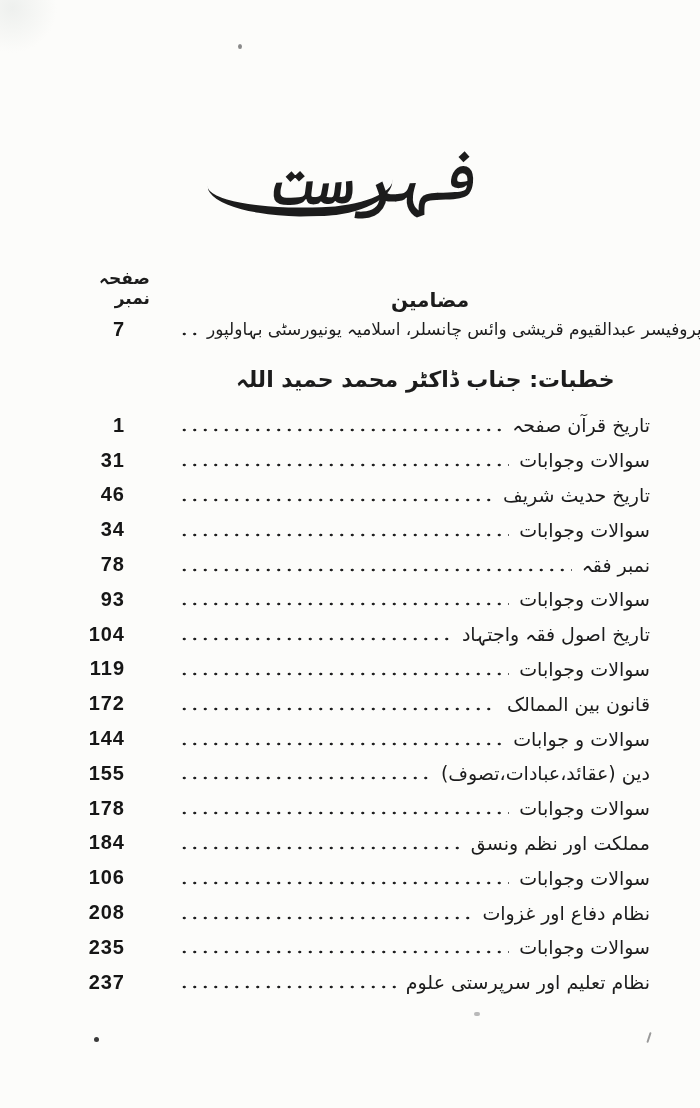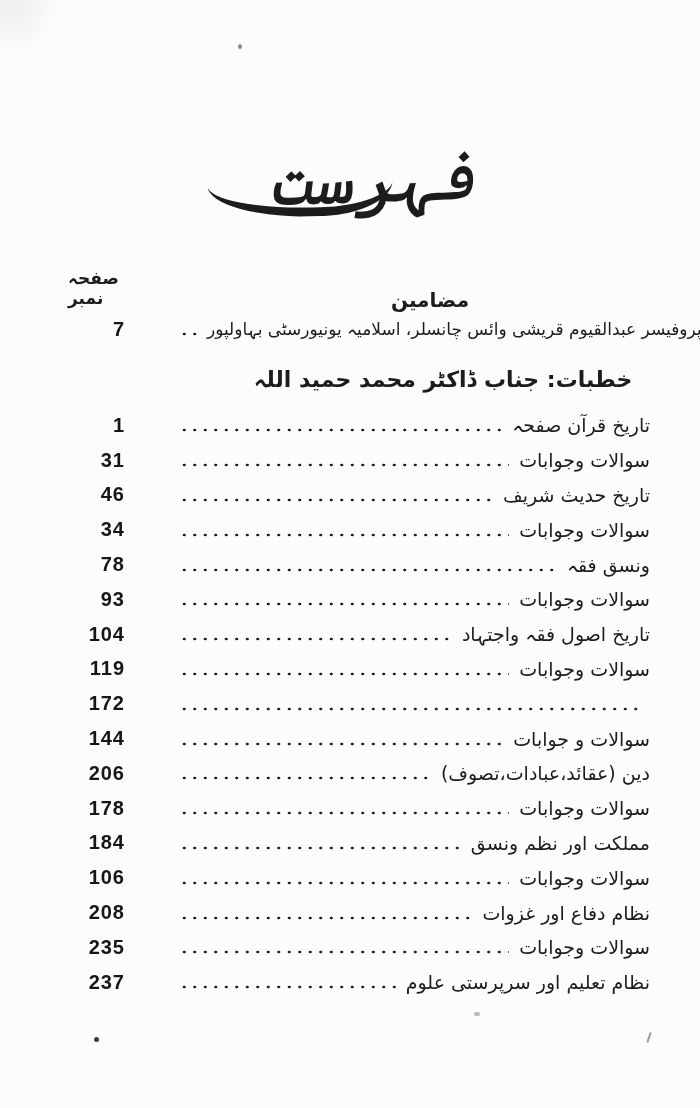--- a/index.html
+++ b/index.html
@@ -39,22 +39,22 @@
     margin-left:55px;
   }
   .swash{
     position:absolute; top:178px; left:208px; width:185px; height:30px;
     border-bottom:9px solid var(--ink);
     border-radius:0 0 45% 70% / 0 0 100% 100%;
     transform:rotate(-2deg);
   }
   
   .col-header-page{
-    position:absolute; top:268px; left:68px; width:90px;
-    font-size:17px; font-weight:bold; text-align:left;
+    position:absolute; top:268px; left:60px; width:90px;
+    font-size:17px; font-weight:bold; text-align:right;
   }
   .col-header-contents{
     position:absolute; top:288px; left:330px; width:200px;
     font-size:20px; font-weight:bold; text-align:center;
   }
   
   .toc{
     position:absolute; top:308px; left:50px; width:600px;
   }
   .row{
@@ -81,21 +81,21 @@
   }
   .title{
     font-size:19px;
     white-space:nowrap;
     text-align:right;
   }
   .row.intro .title{ font-size:17px; }
   .section-heading{
     height:52px; margin-top:6px;
     padding-left:186px;
-    text-align:center;
+    text-align:left;
     font-size:22px; font-weight:bold;
     line-height:48px;
     white-space:nowrap;
   }
   
   .speck{ position:absolute; background:#555; border-radius:50%; }
   .speck.a{ top:44px; left:238px; width:4px; height:5px; background:#8a8a8a; }
   .speck.b{ top:1037px; left:94px; width:5px; height:5px; background:#3a3a3a; }
   .speck.c{ top:1012px; left:474px; width:6px; height:4px; background:#b9b9b9; border-radius:2px; }
   .mark-slash{
@@ -144,48 +144,49 @@
           <span class="title urdu">تاریخ حدیث شریف</span>
         </div>
         <div class="row">
           <span class="num">34</span>
           <span class="leader"></span>
           <span class="title urdu">سوالات وجوابات</span>
         </div>
         <div class="row">
           <span class="num">78</span>
           <span class="leader"></span>
-          <span class="title urdu">ونسق فقہ</span>
+          <span class="title urdu">نمبر فقہ</span>
         </div>
         <div class="row">
           <span class="num">93</span>
           <span class="leader"></span>
           <span class="title urdu">سوالات وجوابات</span>
         </div>
         <div class="row">
           <span class="num">104</span>
           <span class="leader"></span>
           <span class="title urdu">تاریخ اصول فقہ واجتہاد</span>
         </div>
         <div class="row">
           <span class="num">119</span>
           <span class="leader"></span>
           <span class="title urdu">سوالات وجوابات</span>
         </div>
         <div class="row">
           <span class="num">172</span>
           <span class="leader"></span>
+          <span class="title urdu">قانون بین الممالک</span>
         </div>
         <div class="row">
           <span class="num">144</span>
           <span class="leader"></span>
           <span class="title urdu">سوالات و جوابات</span>
         </div>
         <div class="row">
-          <span class="num">206</span>
+          <span class="num">155</span>
           <span class="leader"></span>
           <span class="title urdu">دین (عقائد،عبادات،تصوف)</span>
         </div>
         <div class="row">
           <span class="num">178</span>
           <span class="leader"></span>
           <span class="title urdu">سوالات وجوابات</span>
         </div>
         <div class="row">
           <span class="num">184</span>

